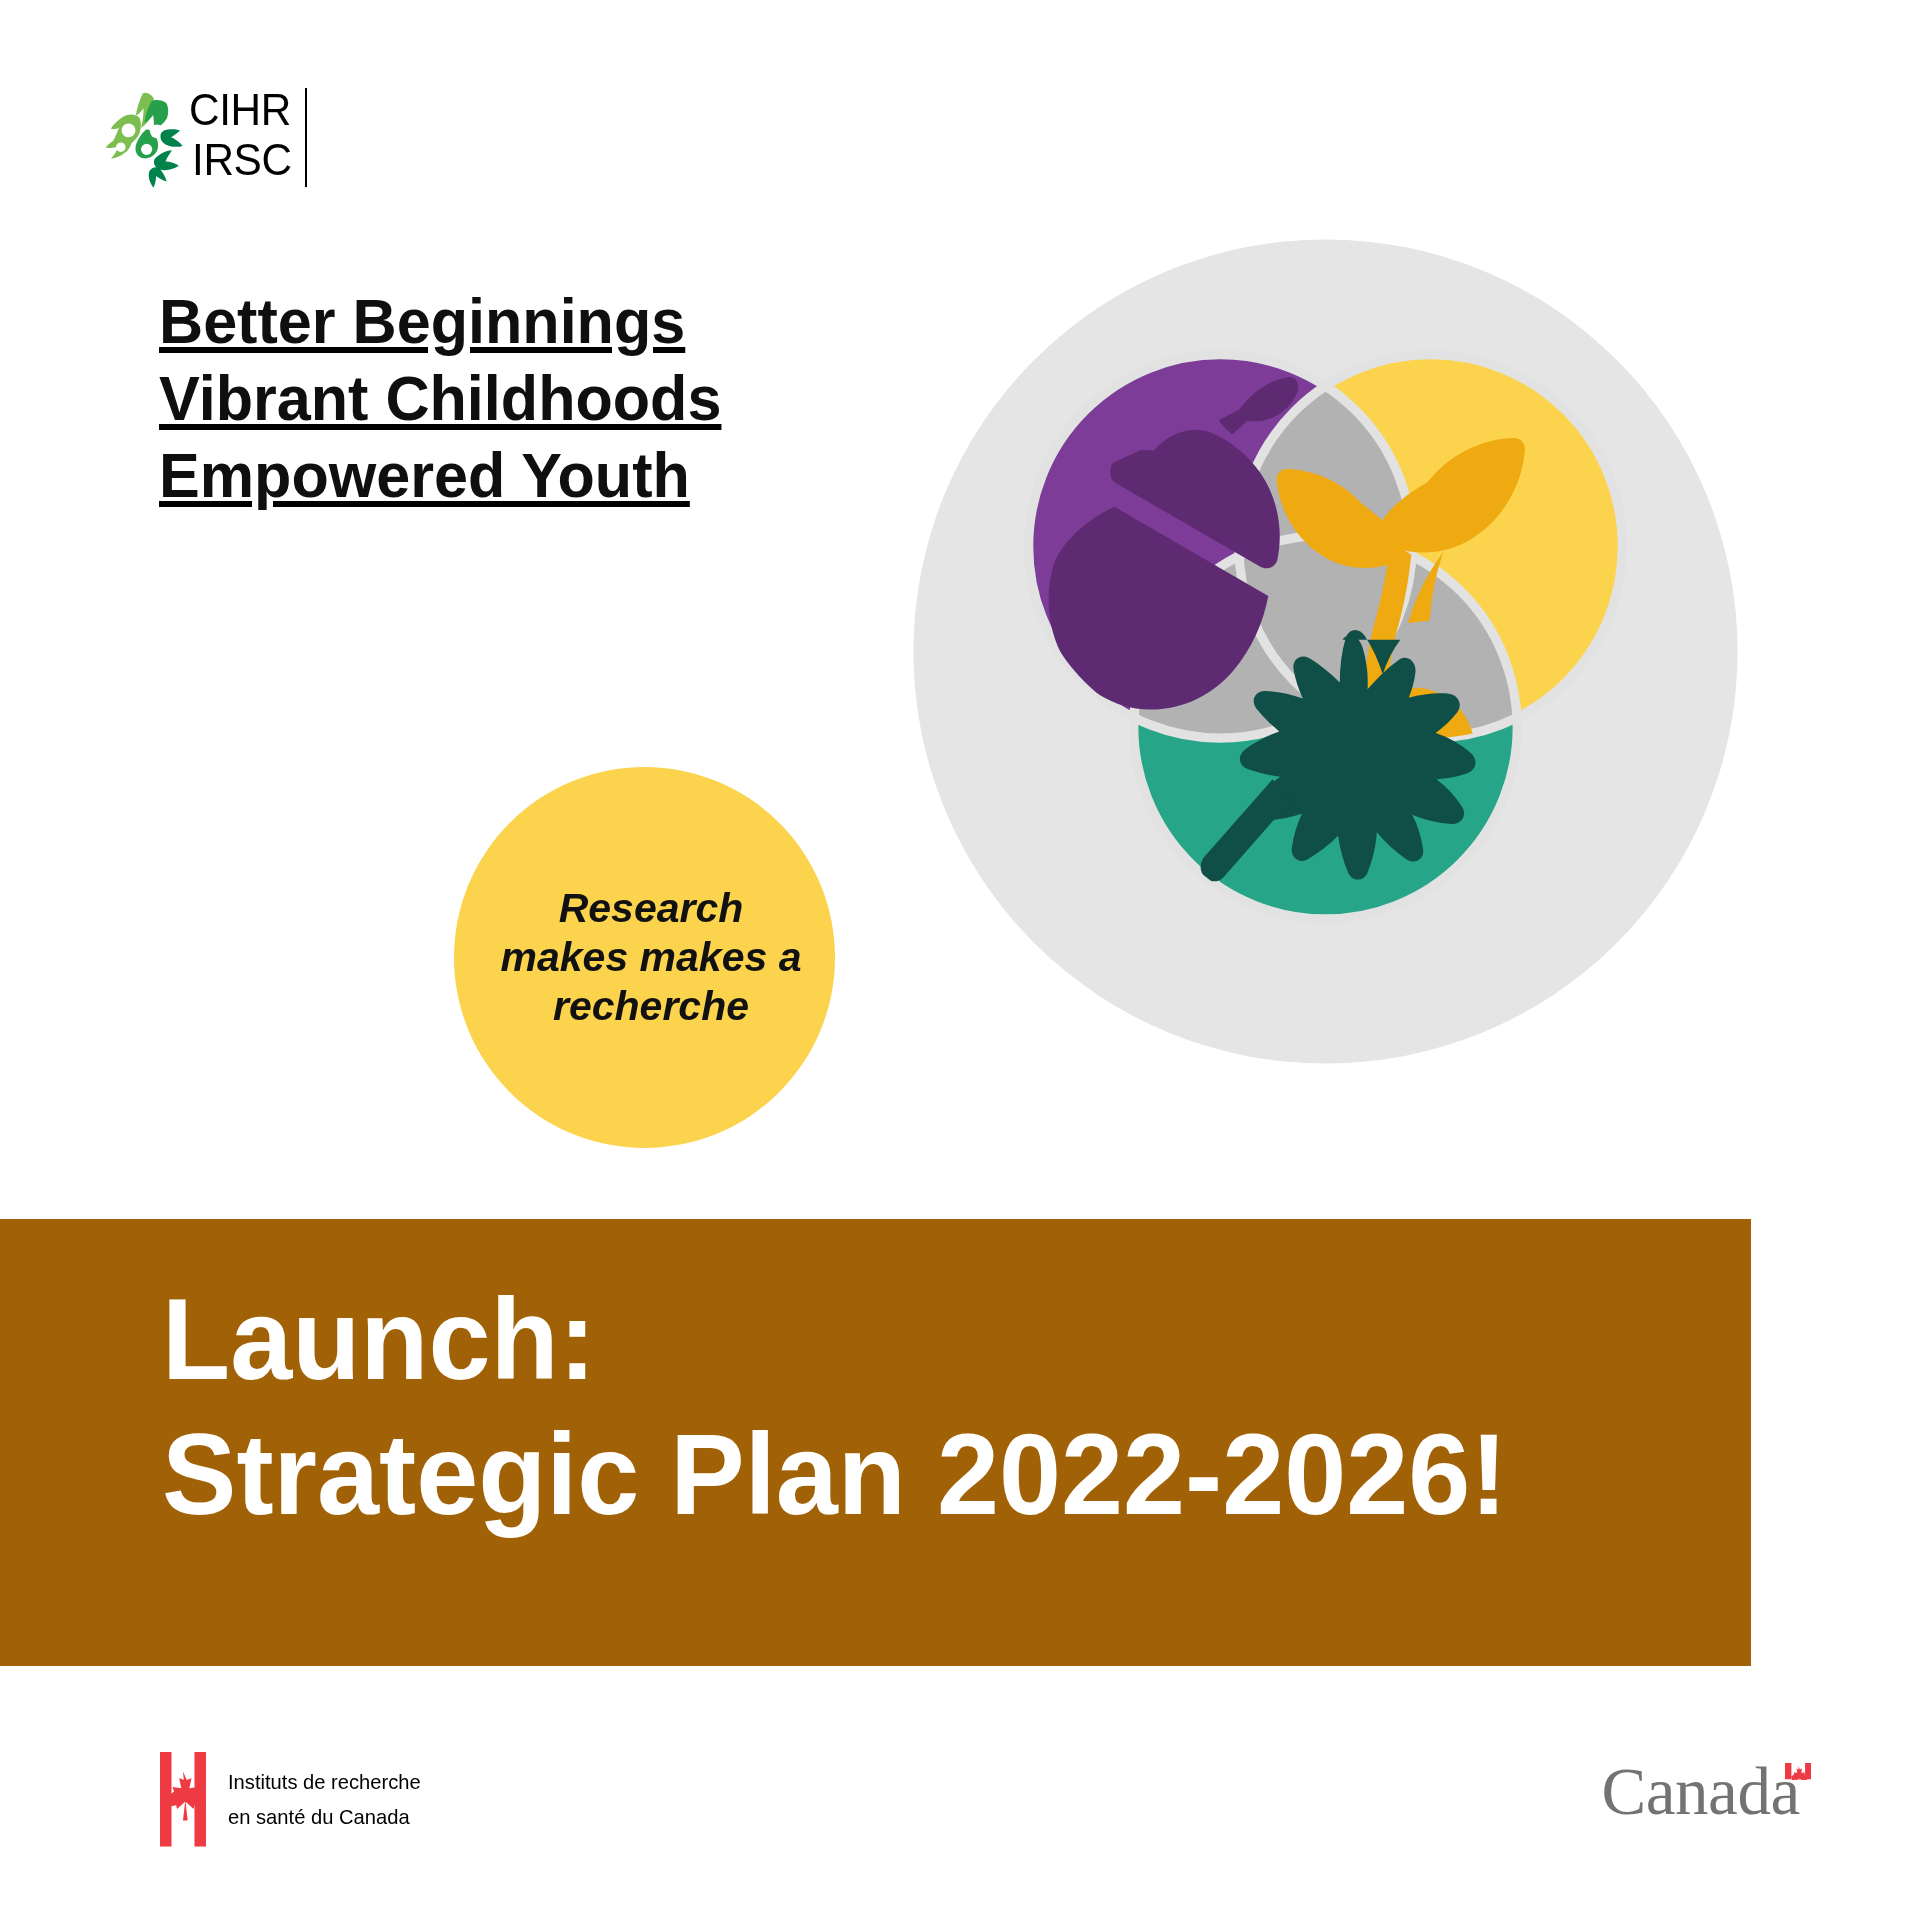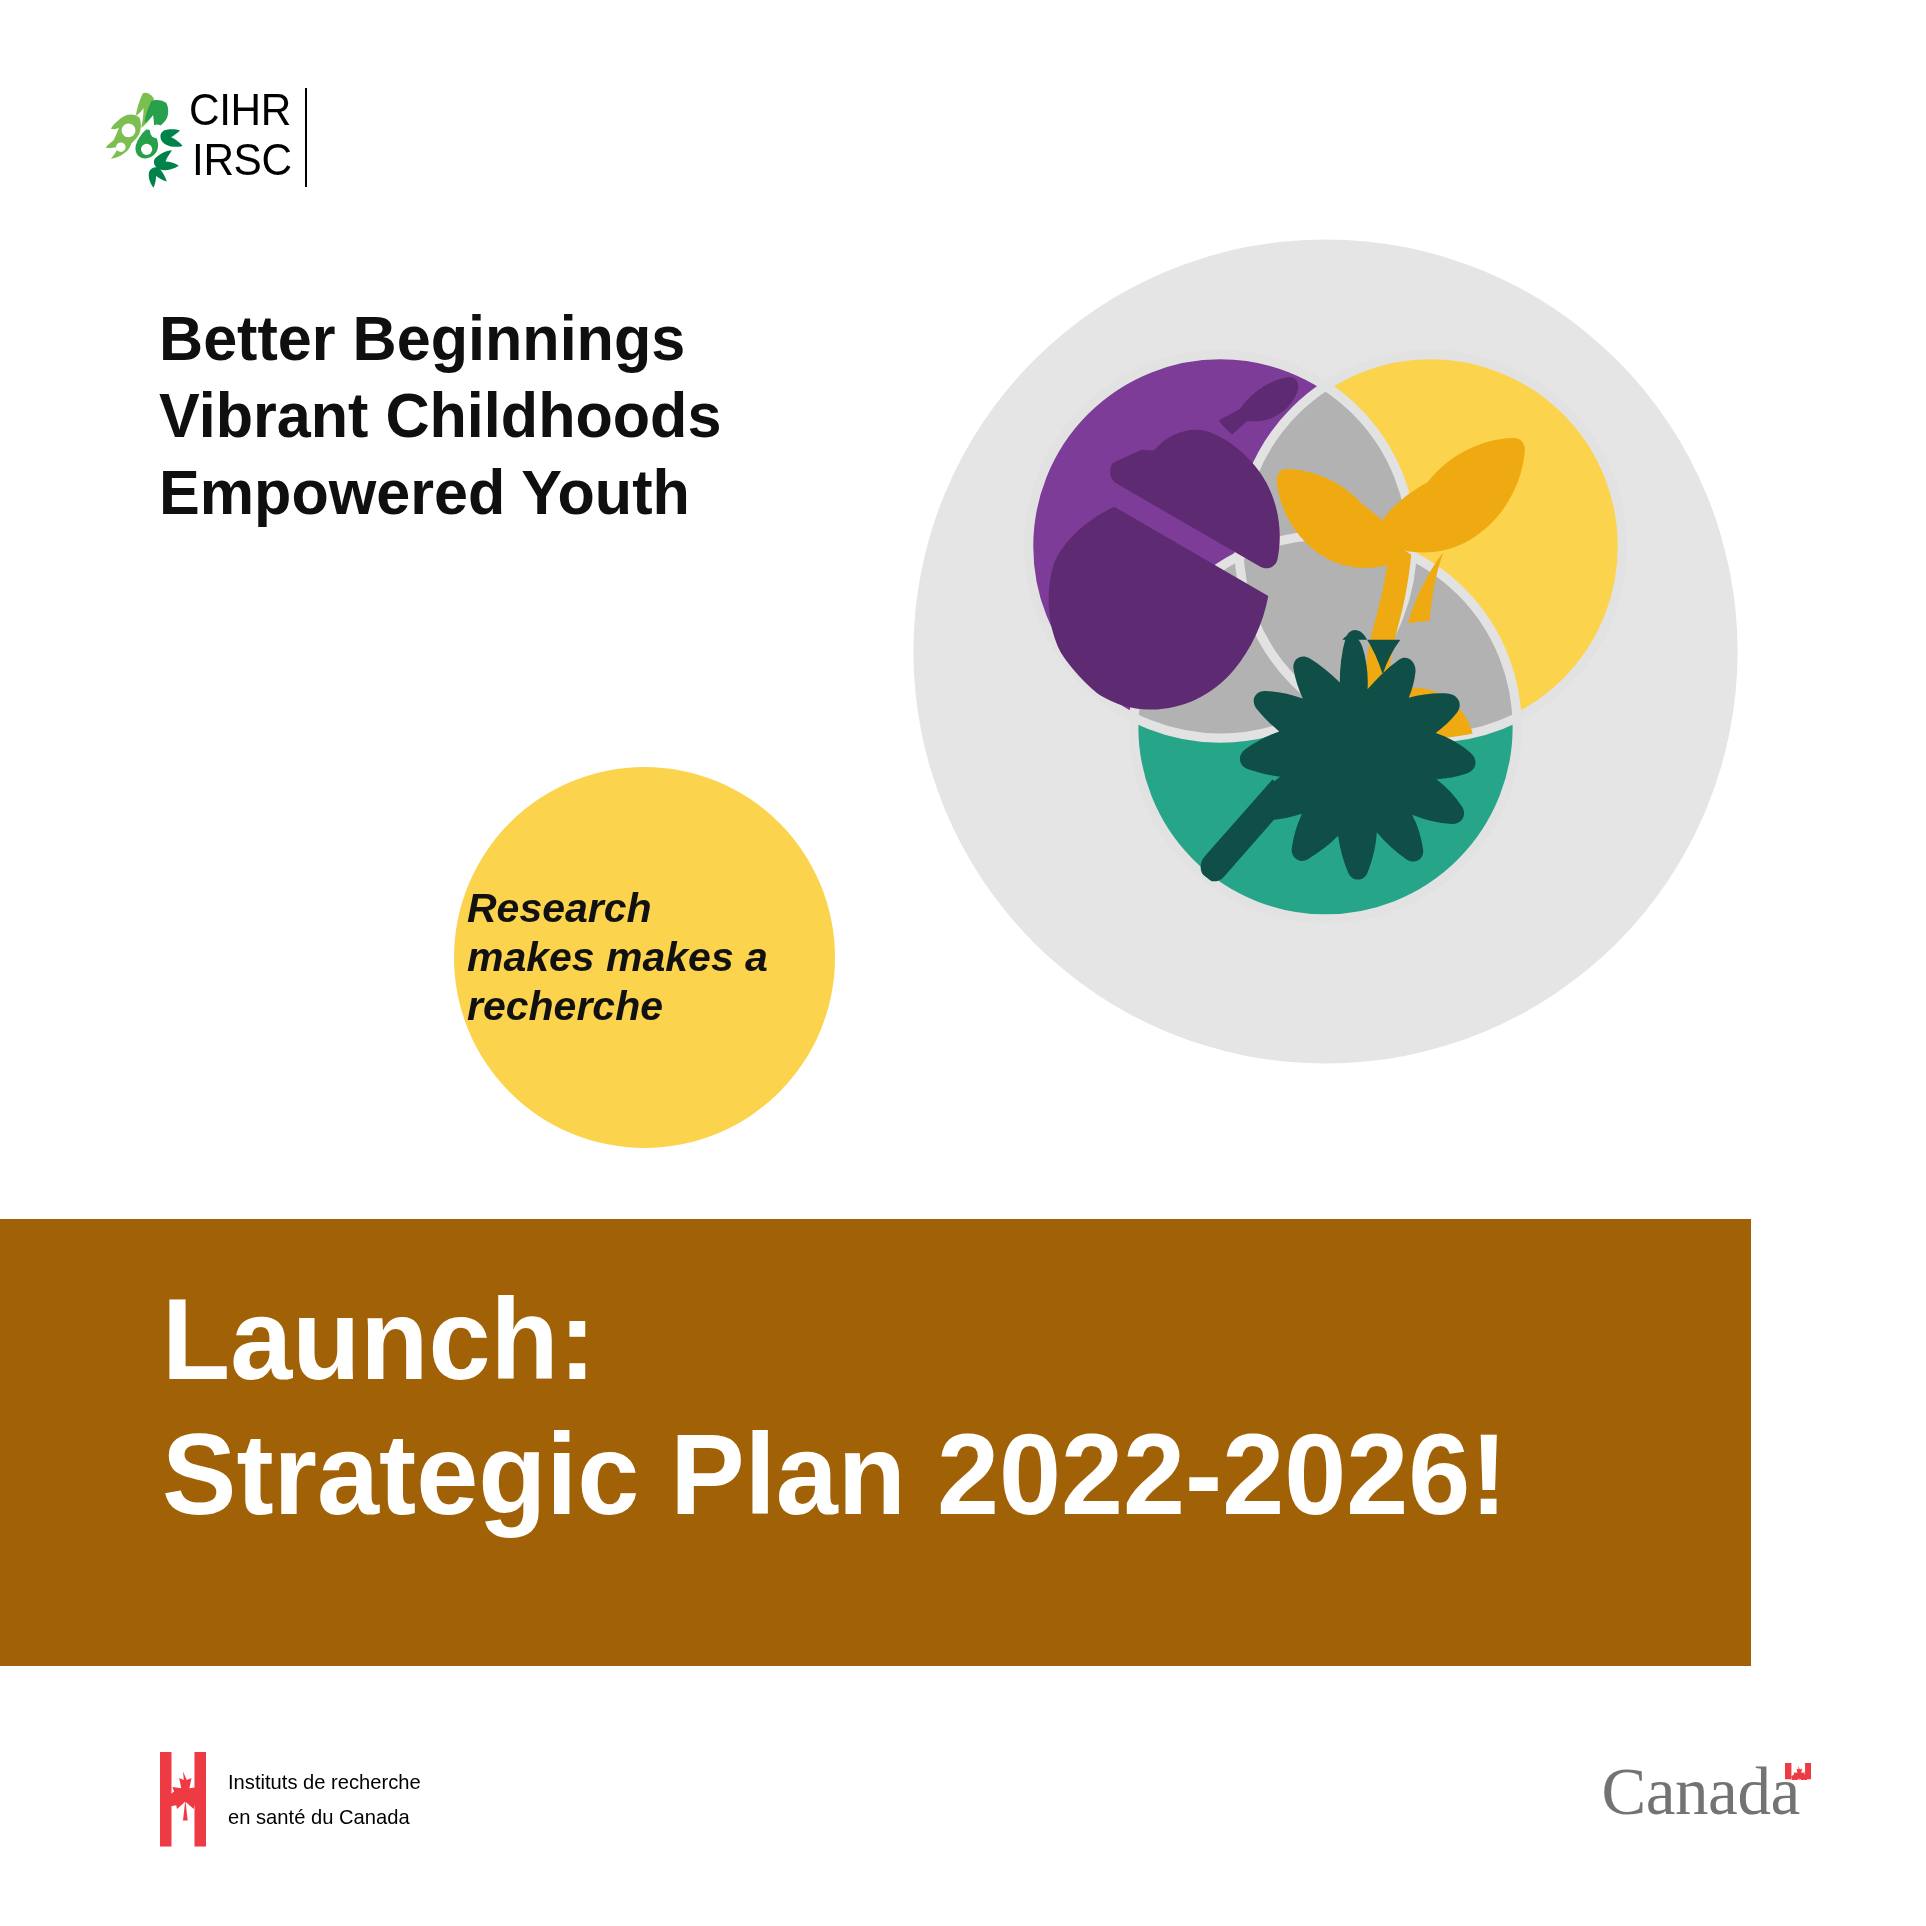--- a/index.html
+++ b/index.html
@@ -34,41 +34,41 @@
   #cihr-names{ display:flex; flex-direction:column; justify-content:center; padding-top:0.9px;}
   .cihr-name-block{ height:50px; display:flex; flex-direction:column; justify-content:center;}
   .cihr-name-line{
     font-family:"Liberation Sans Narrow","Liberation Sans",sans-serif;
     font-size:16.7px; line-height:1.34; color:#000; white-space:nowrap;
     transform:scaleX(.95); transform-origin:left center;
   }
 
   
   #headline{
-    position:absolute; left:159px; top:300px; width:749px;
+    position:absolute; left:159px; top:283px; width:749px;text-decoration:underline;
   }
   .headline-line{
     font-family:"Liberation Sans Narrow","Liberation Sans",sans-serif;
     font-weight:700; font-size:63px; line-height:1.22;
     color:#0f0f0f; white-space:nowrap;
     transform:scaleX(.97); transform-origin:left center;
   }
 
   
   #tagline-bubble{
     position:absolute; left:454px; top:767px;
     width:381px; height:381px; border-radius:50%;
     background:#FBD34D;
     display:flex; align-items:center; justify-content:center;
   }
   #tagline-text{
     font-family:"Liberation Sans","DejaVu Sans",sans-serif;
     font-style:italic; font-weight:700;
     font-size:41px; line-height:1.19; color:#111;
-    width:100%;
+    text-align:center; width:100%;
     padding-left:13px; box-sizing:border-box;
   }
 
   
   #venn{ position:absolute; left:905px; top:231px; width:841px; height:841px; }
   #venn svg{ width:100%; height:100%; display:block; }
 
   
   #launch-banner{
     position:absolute; left:0; top:1219px;

